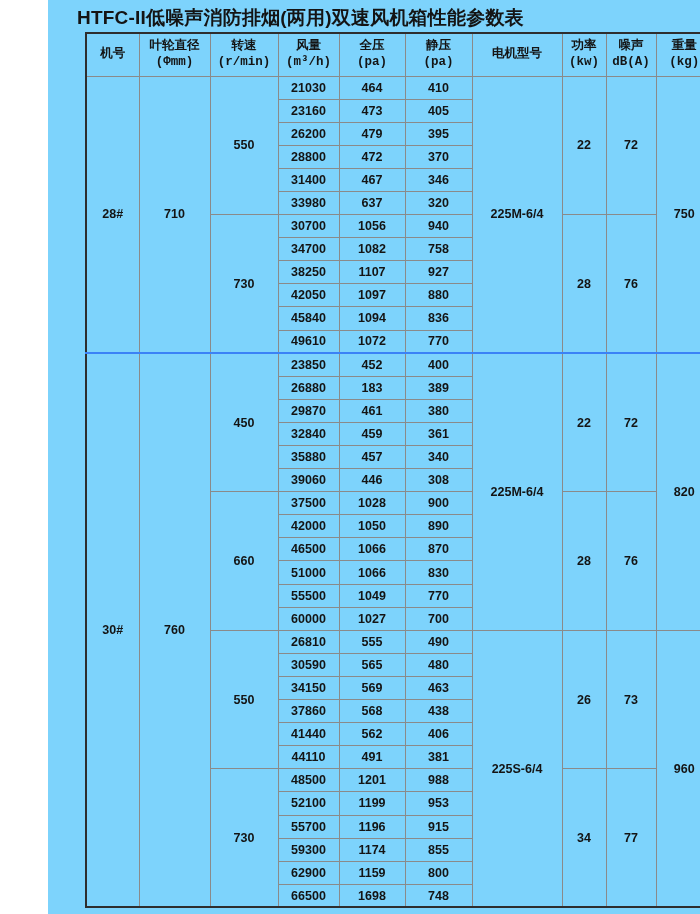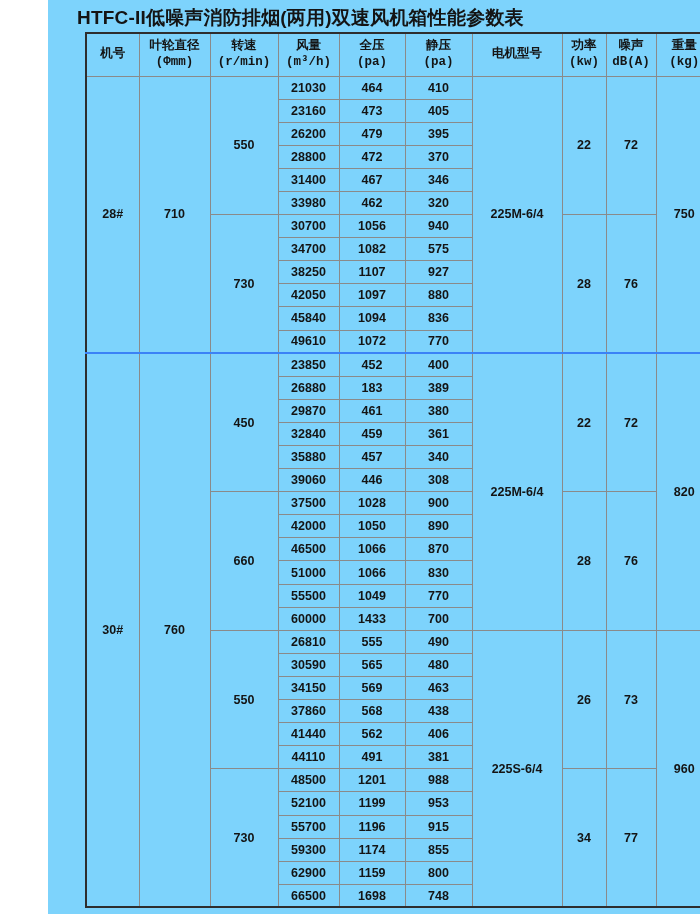--- a/index.html
+++ b/index.html
@@ -138,35 +138,35 @@
           <td>472</td>
           <td>370</td>
         </tr>
         <tr>
           <td>31400</td>
           <td>467</td>
           <td>346</td>
         </tr>
         <tr>
           <td>33980</td>
-          <td>462</td>
+          <td>637</td>
           <td>320</td>
         </tr>
         <tr>
           <td rowspan="6">730</td>
           <td>30700</td>
           <td>1056</td>
           <td>940</td>
           <td rowspan="6">28</td>
           <td rowspan="6">76</td>
         </tr>
         <tr>
           <td>34700</td>
           <td>1082</td>
-          <td>575</td>
+          <td>758</td>
         </tr>
         <tr>
           <td>38250</td>
           <td>1107</td>
           <td>927</td>
         </tr>
         <tr>
           <td>42050</td>
           <td>1097</td>
           <td>880</td>
@@ -241,21 +241,21 @@
           <td>1066</td>
           <td>830</td>
         </tr>
         <tr>
           <td>55500</td>
           <td>1049</td>
           <td>770</td>
         </tr>
         <tr>
           <td>60000</td>
-          <td>1433</td>
+          <td>1027</td>
           <td>700</td>
         </tr>
         <tr>
           <td rowspan="6">550</td>
           <td>26810</td>
           <td>555</td>
           <td>490</td>
           <td rowspan="12">225S-6/4</td>
           <td rowspan="6">26</td>
           <td rowspan="6">73</td>

